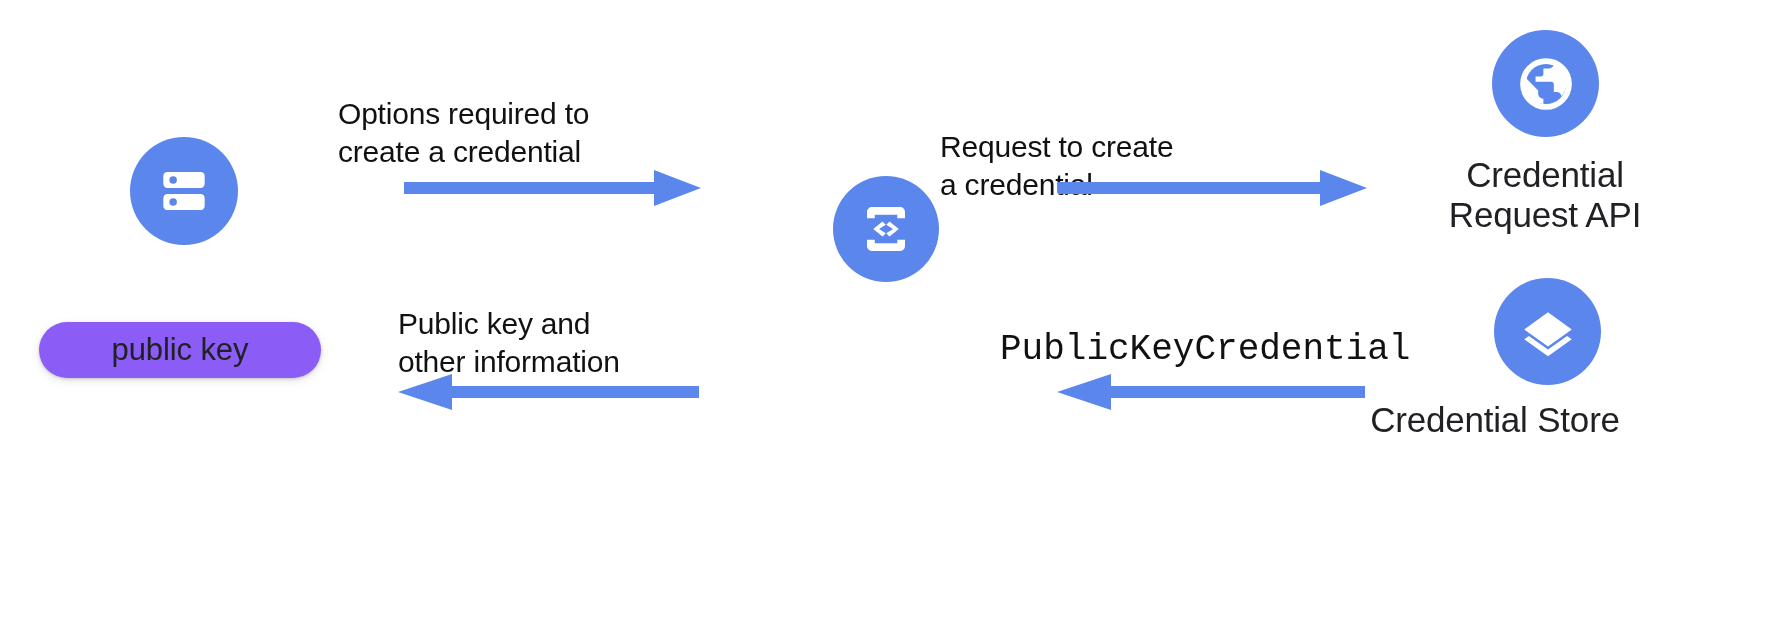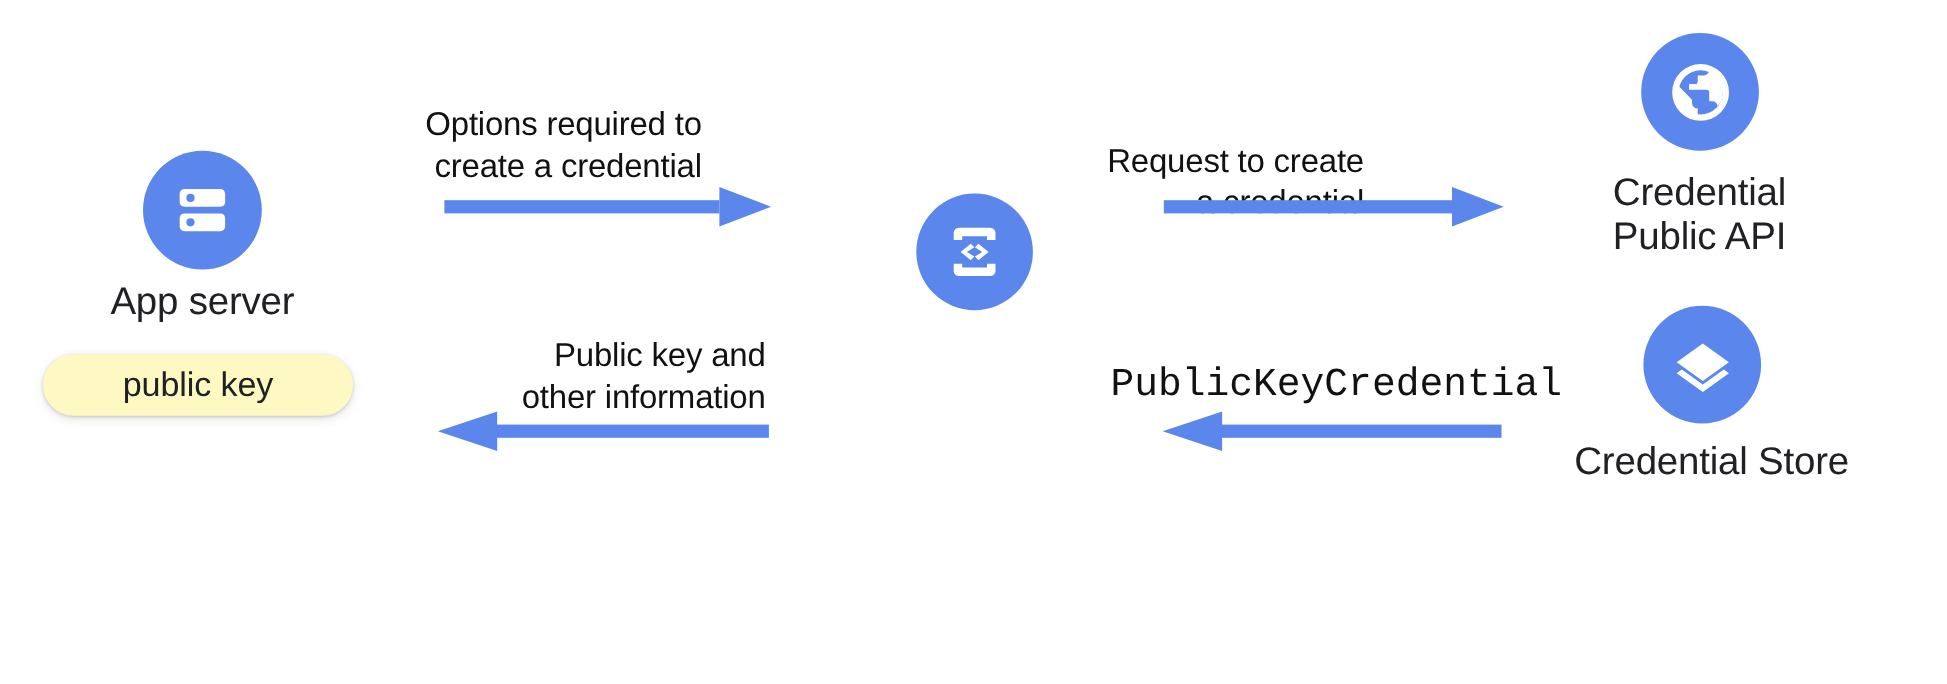--- a/index.html
+++ b/index.html
@@ -38,36 +38,36 @@
     font-size: 35px;
     line-height: 1.14;
     letter-spacing: -0.2px;
     font-family: "Liberation Sans", sans-serif;
     white-space: pre-line;
   }
 
   
   .pill {
     position: absolute;
-    background: #fef9c3;
+    background: #8b5cf6;
     border-radius: 40px;
     box-shadow: 0 1px 3px rgba(60,64,67,0.22), 0 3px 10px rgba(60,64,67,0.13);
     display: flex;
     align-items: center;
     justify-content: center;
     color: #202124;
     font-size: 31px;
     letter-spacing: -0.1px;
     font-family: "Liberation Sans", sans-serif;
   }
 
   
   .edge-label {
     position: absolute;
-    text-align: right;
+    text-align: left;
     color: #111111;
     font-size: 30px;
     line-height: 1.25;
     letter-spacing: -0.2px;
     font-family: "Liberation Sans", sans-serif;
     white-space: pre-line;
   }
   .edge-label.mono {
     font-family: "Liberation Mono", "DejaVu Sans Mono", monospace;
     font-size: 36px;
@@ -86,21 +86,20 @@
   <div class="circle" style="left:130px; top:137px; width:108px; height:108px;">
     <span>
       <svg width="62" height="62" viewBox="0 0 24 24" aria-hidden="true">
         <rect x="4" y="4.6" width="16" height="6.2" rx="1.6" fill="#ffffff"></rect>
         <circle cx="7.8" cy="7.7" r="1.45" fill="#5b86ec"></circle>
         <rect x="4" y="13.2" width="16" height="6.2" rx="1.6" fill="#ffffff"></rect>
         <circle cx="7.8" cy="16.3" r="1.45" fill="#5b86ec"></circle>
       </svg>
     </span>
   </div>
-  <div class="node-label" style="left:34px; top:254px; width:300px;">App server</div>
   <div class="pill" style="left:39px; top:322px; width:282px; height:56px;">public key</div>
 
   <div class="edge-label" style="left:338px; top:95px; width:300px;">Options required to
 create a credential</div>
   <div class="arrow" style="left:404px; top:168px;">
     <svg width="300" height="40" viewBox="0 0 300 40">
       <rect x="0" y="14" width="250" height="12" fill="#5b86ec"></rect>
       <path d="M 250 2 L 297 20 L 250 38 Z" fill="#5b86ec"></path>
     </svg>
   </div>
@@ -145,25 +144,25 @@
   <div class="circle" style="left:1492px; top:30px; width:107px; height:107px;">
     <span>
       <svg width="66" height="66" viewBox="0 0 24 24" aria-hidden="true">
         <path fill="#ffffff" d="M12 2.6A9.4 9.4 0 1 0 12 21.4 9.4 9.4 0 0 0 12 2.6Zm0 2.1a7.3 7.3 0 0 1 7.3 7.3 7.3 7.3 0 0 1-7.3 7.3A7.3 7.3 0 0 1 4.7 12 7.3 7.3 0 0 1 12 4.7Z"></path>
         <path fill="#ffffff" d="M11.05 19.25v-1.9a1.9 1.9 0 0 1-1.9-1.9v-1.05L4.6 9.75a7.4 7.4 0 0 0-.35 2.25c0 3.8 2.9 6.95 6.8 7.25Z"></path>
         <path fill="#ffffff" d="M17.6 16.4a1.88 1.88 0 0 0-1.8-1.45h-.95v-2.85a.95.95 0 0 0-.95-.95H8.2V9.25h1.9a.95.95 0 0 0 .95-.95V6.4h1.9a1.9 1.9 0 0 0 1.9-1.9v-.39A7.27 7.27 0 0 1 19.35 12c0 1.68-.57 3.22-1.75 4.4Z"></path>
       </svg>
     </span>
   </div>
   <div class="node-label" style="left:1395px; top:155px; width:300px;">Credential
-Public API</div>
+Request API</div>
 
   <div class="circle" style="left:1494px; top:278px; width:107px; height:107px;">
     <span>
       <svg width="62" height="62" viewBox="0 0 24 24" aria-hidden="true">
         <path d="M12 4.4 L21.2 11.0 L12 17.6 L2.8 11.0 Z" fill="#ffffff"></path>
         <path d="M4.6 13.5 L2.8 14.8 L12 21.4 L21.2 14.8 L19.4 13.5 L12 18.8 Z" fill="#ffffff"></path>
       </svg>
     </span>
   </div>
-  <div class="node-label" style="left:1406px; top:400px; width:300px;">Credential Store</div>
+  <div class="node-label" style="left:1345px; top:400px; width:300px;">Credential Store</div>
 
 </div>
 
 </body></html>

